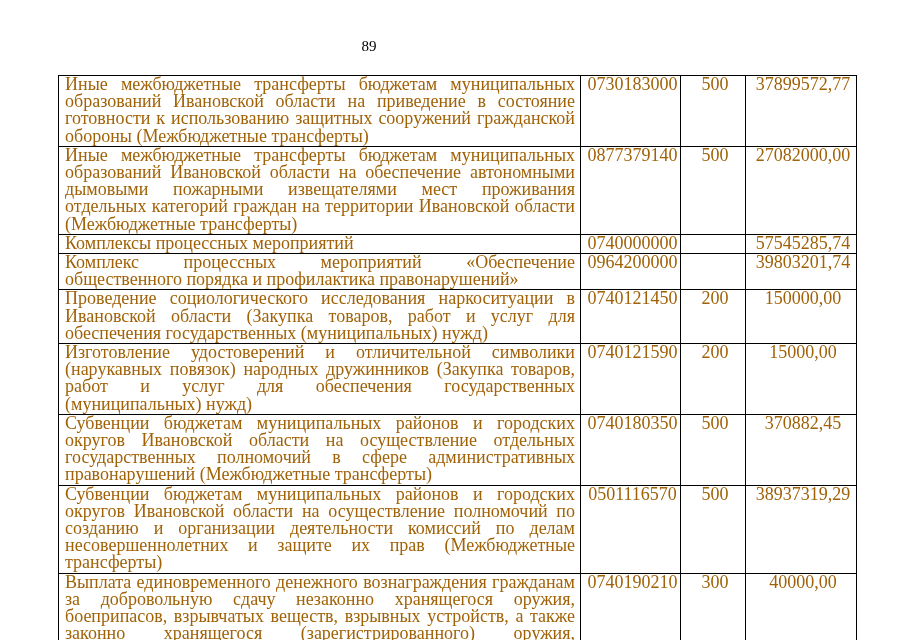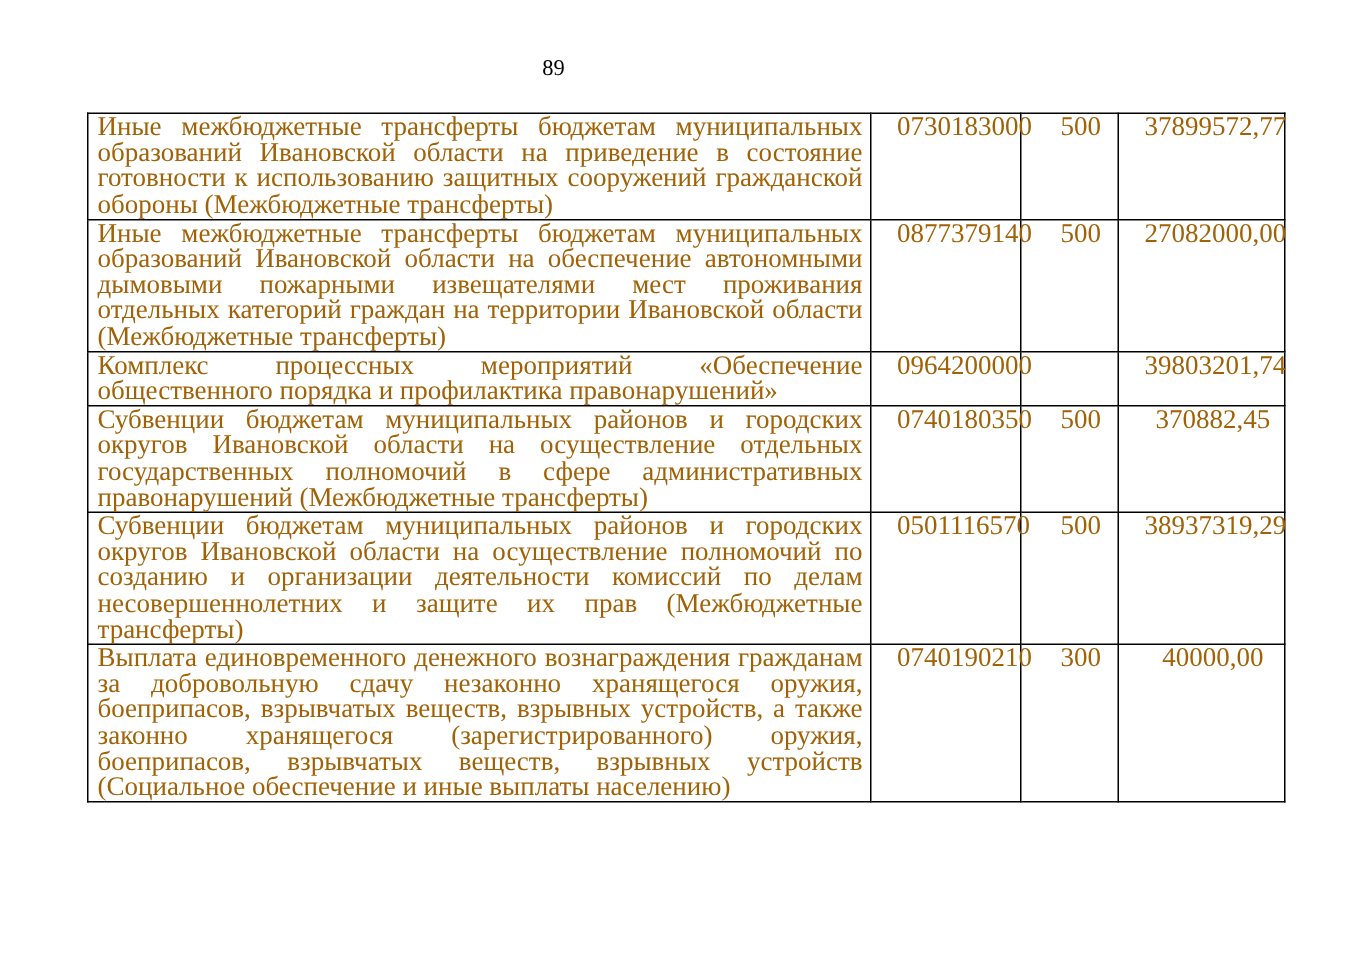--- a/index.html
+++ b/index.html
@@ -38,21 +38,21 @@
   table.budget td {
     border: 1px solid #000000;
     vertical-align: top;
   }
   td.desc {
     text-align: justify;
     padding: 0px 5px 1px 6px;
   }
   td.num {
     text-align: center;
-    padding: 0px 2px 1px 17px;
+    padding: 0px 2px 1px 6px;
   }
 </style>
 </head>
 <body>
 
 <div class="page-number">89</div>
 
 <table class="budget">
   <colgroup>
     <col style="width:522px">
@@ -67,24 +67,42 @@
       <td class="num">500</td>
       <td class="num">37899572,77</td>
     </tr>
     <tr>
       <td class="desc">Иные межбюджетные трансферты бюджетам муниципальных образований Ивановской области на обеспечение автономными дымовыми пожарными извещателями мест проживания отдельных категорий граждан на территории Ивановской области (Межбюджетные трансферты)</td>
       <td class="num">0877379140</td>
       <td class="num">500</td>
       <td class="num">27082000,00</td>
     </tr>
     <tr>
+      <td class="desc">Комплексы процессных мероприятий</td>
+      <td class="num">0740000000</td>
+      <td class="num"></td>
+      <td class="num">57545285,74</td>
+    </tr>
+    <tr>
       <td class="desc">Комплекс процессных мероприятий «Обеспечение общественного порядка и профилактика правонарушений»</td>
       <td class="num">0964200000</td>
       <td class="num"></td>
       <td class="num">39803201,74</td>
+    </tr>
+    <tr>
+      <td class="desc">Проведение социологического исследования наркоситуации в Ивановской области (Закупка товаров, работ и услуг для обеспечения государственных (муниципальных) нужд)</td>
+      <td class="num">0740121450</td>
+      <td class="num">200</td>
+      <td class="num">150000,00</td>
+    </tr>
+    <tr>
+      <td class="desc">Изготовление удостоверений и отличительной символики (нарукавных повязок) народных дружинников (Закупка товаров, работ и услуг для обеспечения государственных (муниципальных) нужд)</td>
+      <td class="num">0740121590</td>
+      <td class="num">200</td>
+      <td class="num">15000,00</td>
     </tr>
     <tr>
       <td class="desc">Субвенции бюджетам муниципальных районов и городских округов Ивановской области на осуществление отдельных государственных полномочий в сфере административных правонарушений (Межбюджетные трансферты)</td>
       <td class="num">0740180350</td>
       <td class="num">500</td>
       <td class="num">370882,45</td>
     </tr>
     <tr>
       <td class="desc">Субвенции бюджетам муниципальных районов и городских округов Ивановской области на осуществление полномочий по созданию и организации деятельности комиссий по делам несовершеннолетних и защите их прав (Межбюджетные трансферты)</td>
       <td class="num">0501116570</td>

